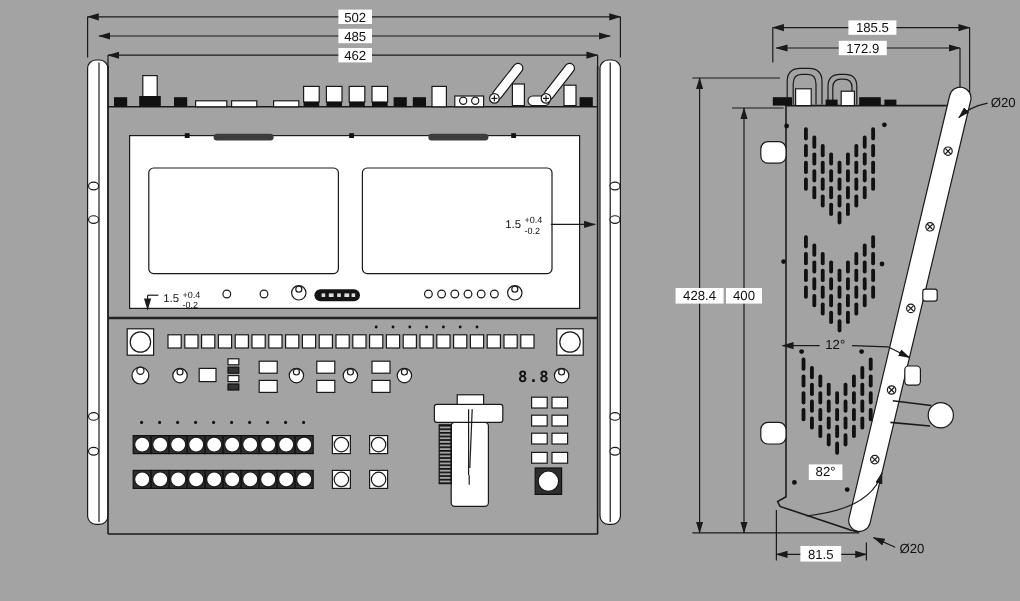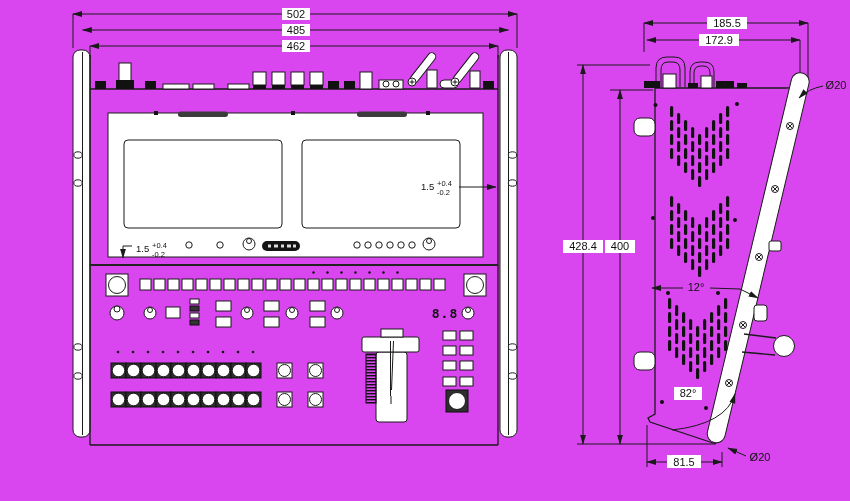--- a/index.html
+++ b/index.html
@@ -1,16 +1,16 @@
 <!DOCTYPE html>
 <html><head>
 <meta charset="utf-8">
 <style>
   html,body{margin:0;padding:0;background:#fff;}
-  .stage{position:relative;width:850px;height:501px;background:#d946ef;overflow:hidden;}
+  .stage{position:relative;width:850px;height:501px;background:#a3a3a3;overflow:hidden;}
   svg{display:block;}
   .dimtxt{font-family:"Liberation Sans",sans-serif;font-size:11px;fill:#111;}
   .toltxt{font-family:"Liberation Sans",sans-serif;font-size:9.5px;fill:#111;}
   .tolsm{font-family:"Liberation Sans",sans-serif;font-size:7.5px;fill:#111;}
   .seg{font-family:"DejaVu Sans Mono","Liberation Mono",monospace;font-size:13px;font-weight:bold;fill:#111;letter-spacing:1px;}
   .ln{stroke:#1a1a1a;stroke-width:1;fill:none;}
   .ln2{stroke:#1a1a1a;stroke-width:1.3;fill:none;}
   .wfill{fill:#fff;stroke:#1a1a1a;stroke-width:1;}
   .bfill{fill:#111;stroke:none;}
   .dkbtn{fill:#2e2e2e;stroke:#111;stroke-width:1;}

